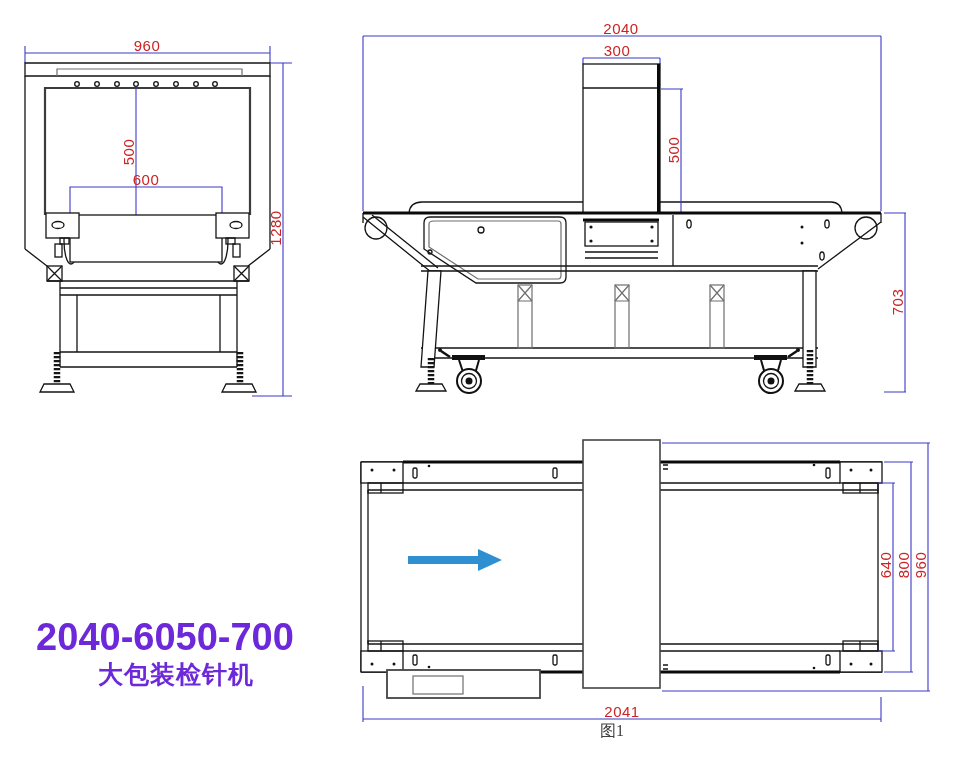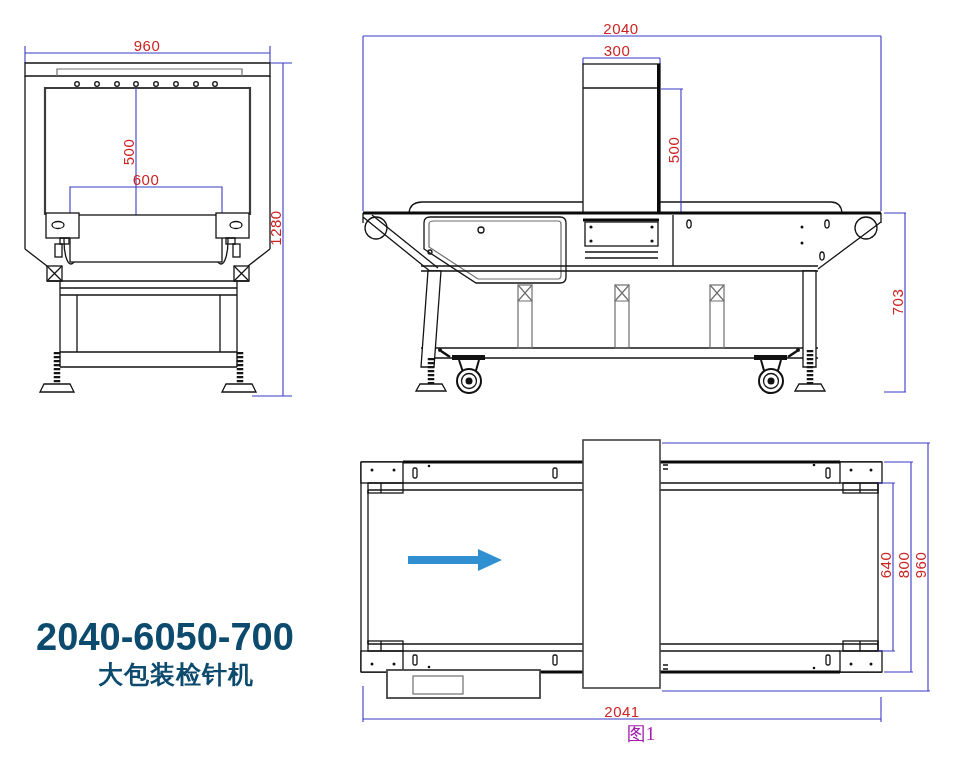--- a/index.html
+++ b/index.html
@@ -11,26 +11,26 @@
   .lnw{stroke:#141414;stroke-width:1.3;fill:#ffffff;}
   .thk{stroke:#0a0a0a;stroke-width:2.8;fill:none;}
   .gy{stroke:#6e6e6e;stroke-width:1.2;fill:none;}
   .ap{stroke:#3c3c3c;stroke-width:2.2;fill:none;}
   .dot{fill:#111111;stroke:none;}
   .thread{stroke:#161616;stroke-width:6.5;fill:none;stroke-dasharray:2.2 1.8;}
   
   .dl{stroke:#3b3bc8;stroke-width:1.1;fill:none;}
   .dt{fill:#cc2323;font-family:"Liberation Sans",sans-serif;font-size:15px;letter-spacing:0.5px;}
   .arrow{fill:#2f8fd0;stroke:none;}
-  .title-block{position:absolute;left:20px;top:615px;width:290px;color:#0c4a6e;
+  .title-block{position:absolute;left:20px;top:615px;width:290px;color:#6d28d9;
                font-weight:bold;text-align:center;line-height:1.18;}
   .title-line1{font-size:38px;letter-spacing:0px;}
   .title-line2{font-size:25px;text-indent:22px;letter-spacing:1px;}
-  .fig-caption{position:absolute;left:600px;top:721px;width:82px;text-align:center;
-               color:#a21caf;font-family:"Liberation Serif",serif;font-size:19px;}
+  .fig-caption{position:absolute;left:600px;top:721px;width:82px;
+               color:#404040;font-family:"Liberation Serif",serif;font-size:16px;}
 </style>
 </head>
 <body>
 
 <div class="stage">
 <svg width="959" height="765" viewBox="0 0 959 765">
 
   <g>
 
     <g>

